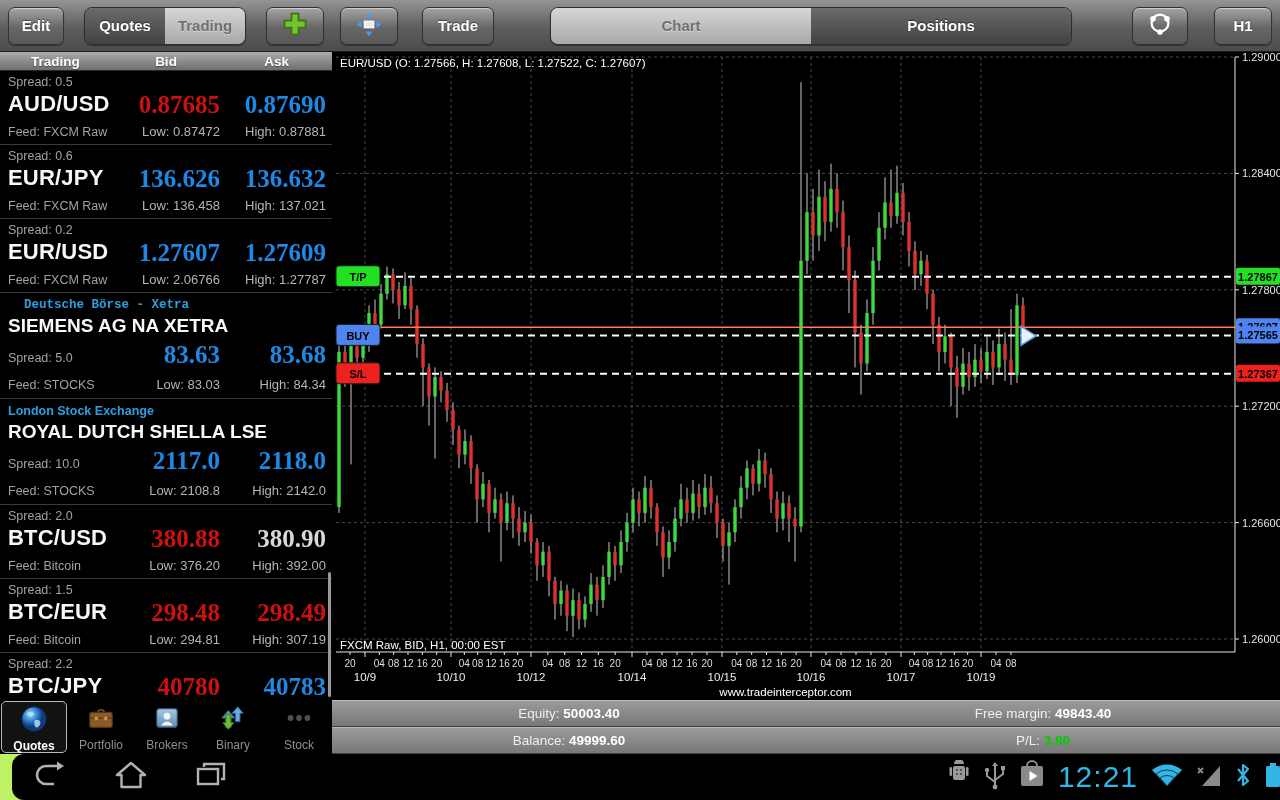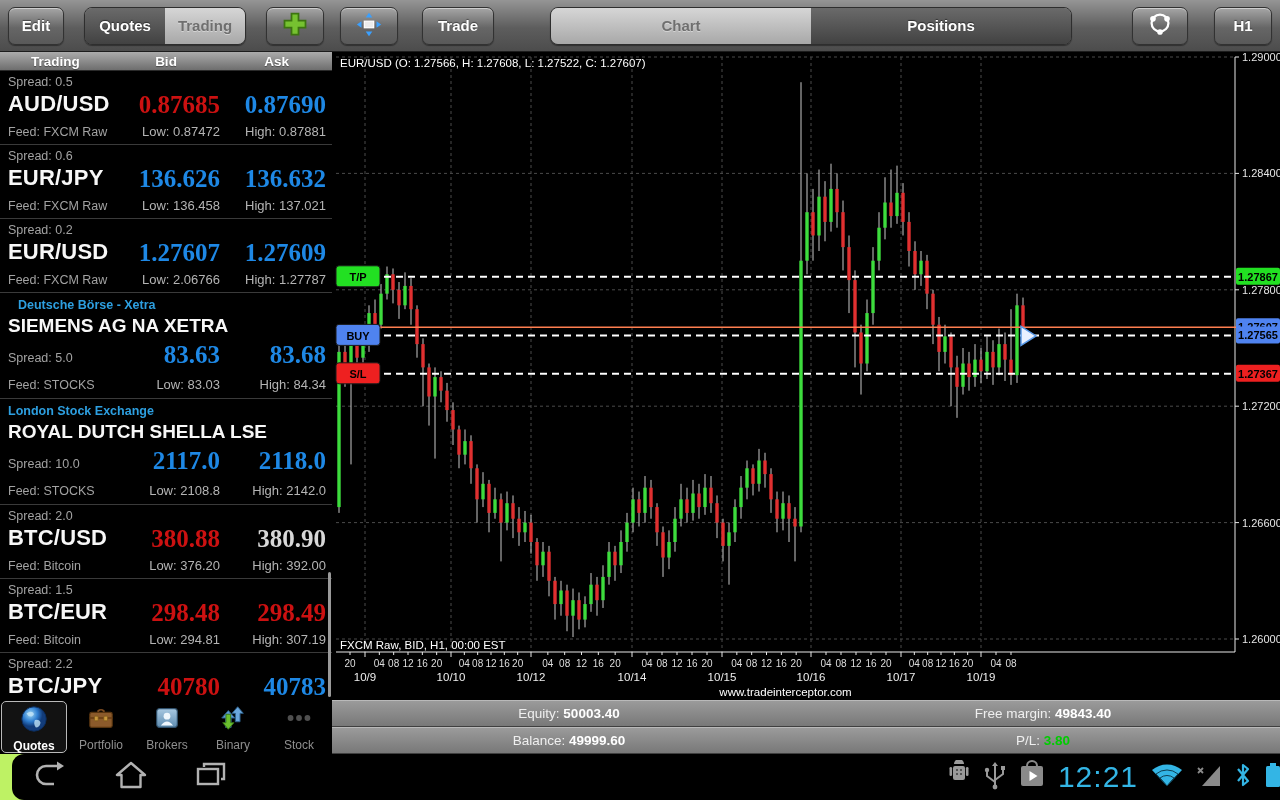--- a/index.html
+++ b/index.html
@@ -159,21 +159,21 @@
       <span class="spread abs" style="left:8px;top:4px;">Spread: 0.2</span>
       <span class="sym abs" style="left:8px;top:20px;">EUR/USD</span>
       <span class="qval abs r-bid c-blue" style="top:20px;">1.27607</span>
       <span class="qval abs r-ask c-blue" style="top:20px;">1.27609</span>
       <span class="feed abs" style="left:8px;bottom:5px;">Feed: FXCM Raw</span>
       <span class="lowhigh abs r-bid" style="bottom:5px;">Low: 2.06766</span>
       <span class="lowhigh abs r-ask" style="bottom:5px;">High: 1.27787</span>
     </div>
 
     <div class="row stock">
-      <span class="exch abs" style="left:18px;top:5px;">Deutsche Börse - Xetra</span>
+      <span class="exch abs" style="left:24px;top:5px;font-family:Liberation Mono, monospace;">Deutsche Börse - Xetra</span>
       <span class="stockname abs" style="left:8px;top:22px;">SIEMENS AG NA XETRA</span>
       <span class="spread abs" style="left:8px;top:58px;">Spread: 5.0</span>
       <span class="qval abs r-bid c-blue" style="top:48px;">83.63</span>
       <span class="qval abs r-ask c-blue" style="top:48px;">83.68</span>
       <span class="feed abs" style="left:8px;bottom:6px;">Feed: STOCKS</span>
       <span class="lowhigh abs r-bid" style="bottom:6px;">Low: 83.03</span>
       <span class="lowhigh abs r-ask" style="bottom:6px;">High: 84.34</span>
     </div>
 
     <div class="row stock">

